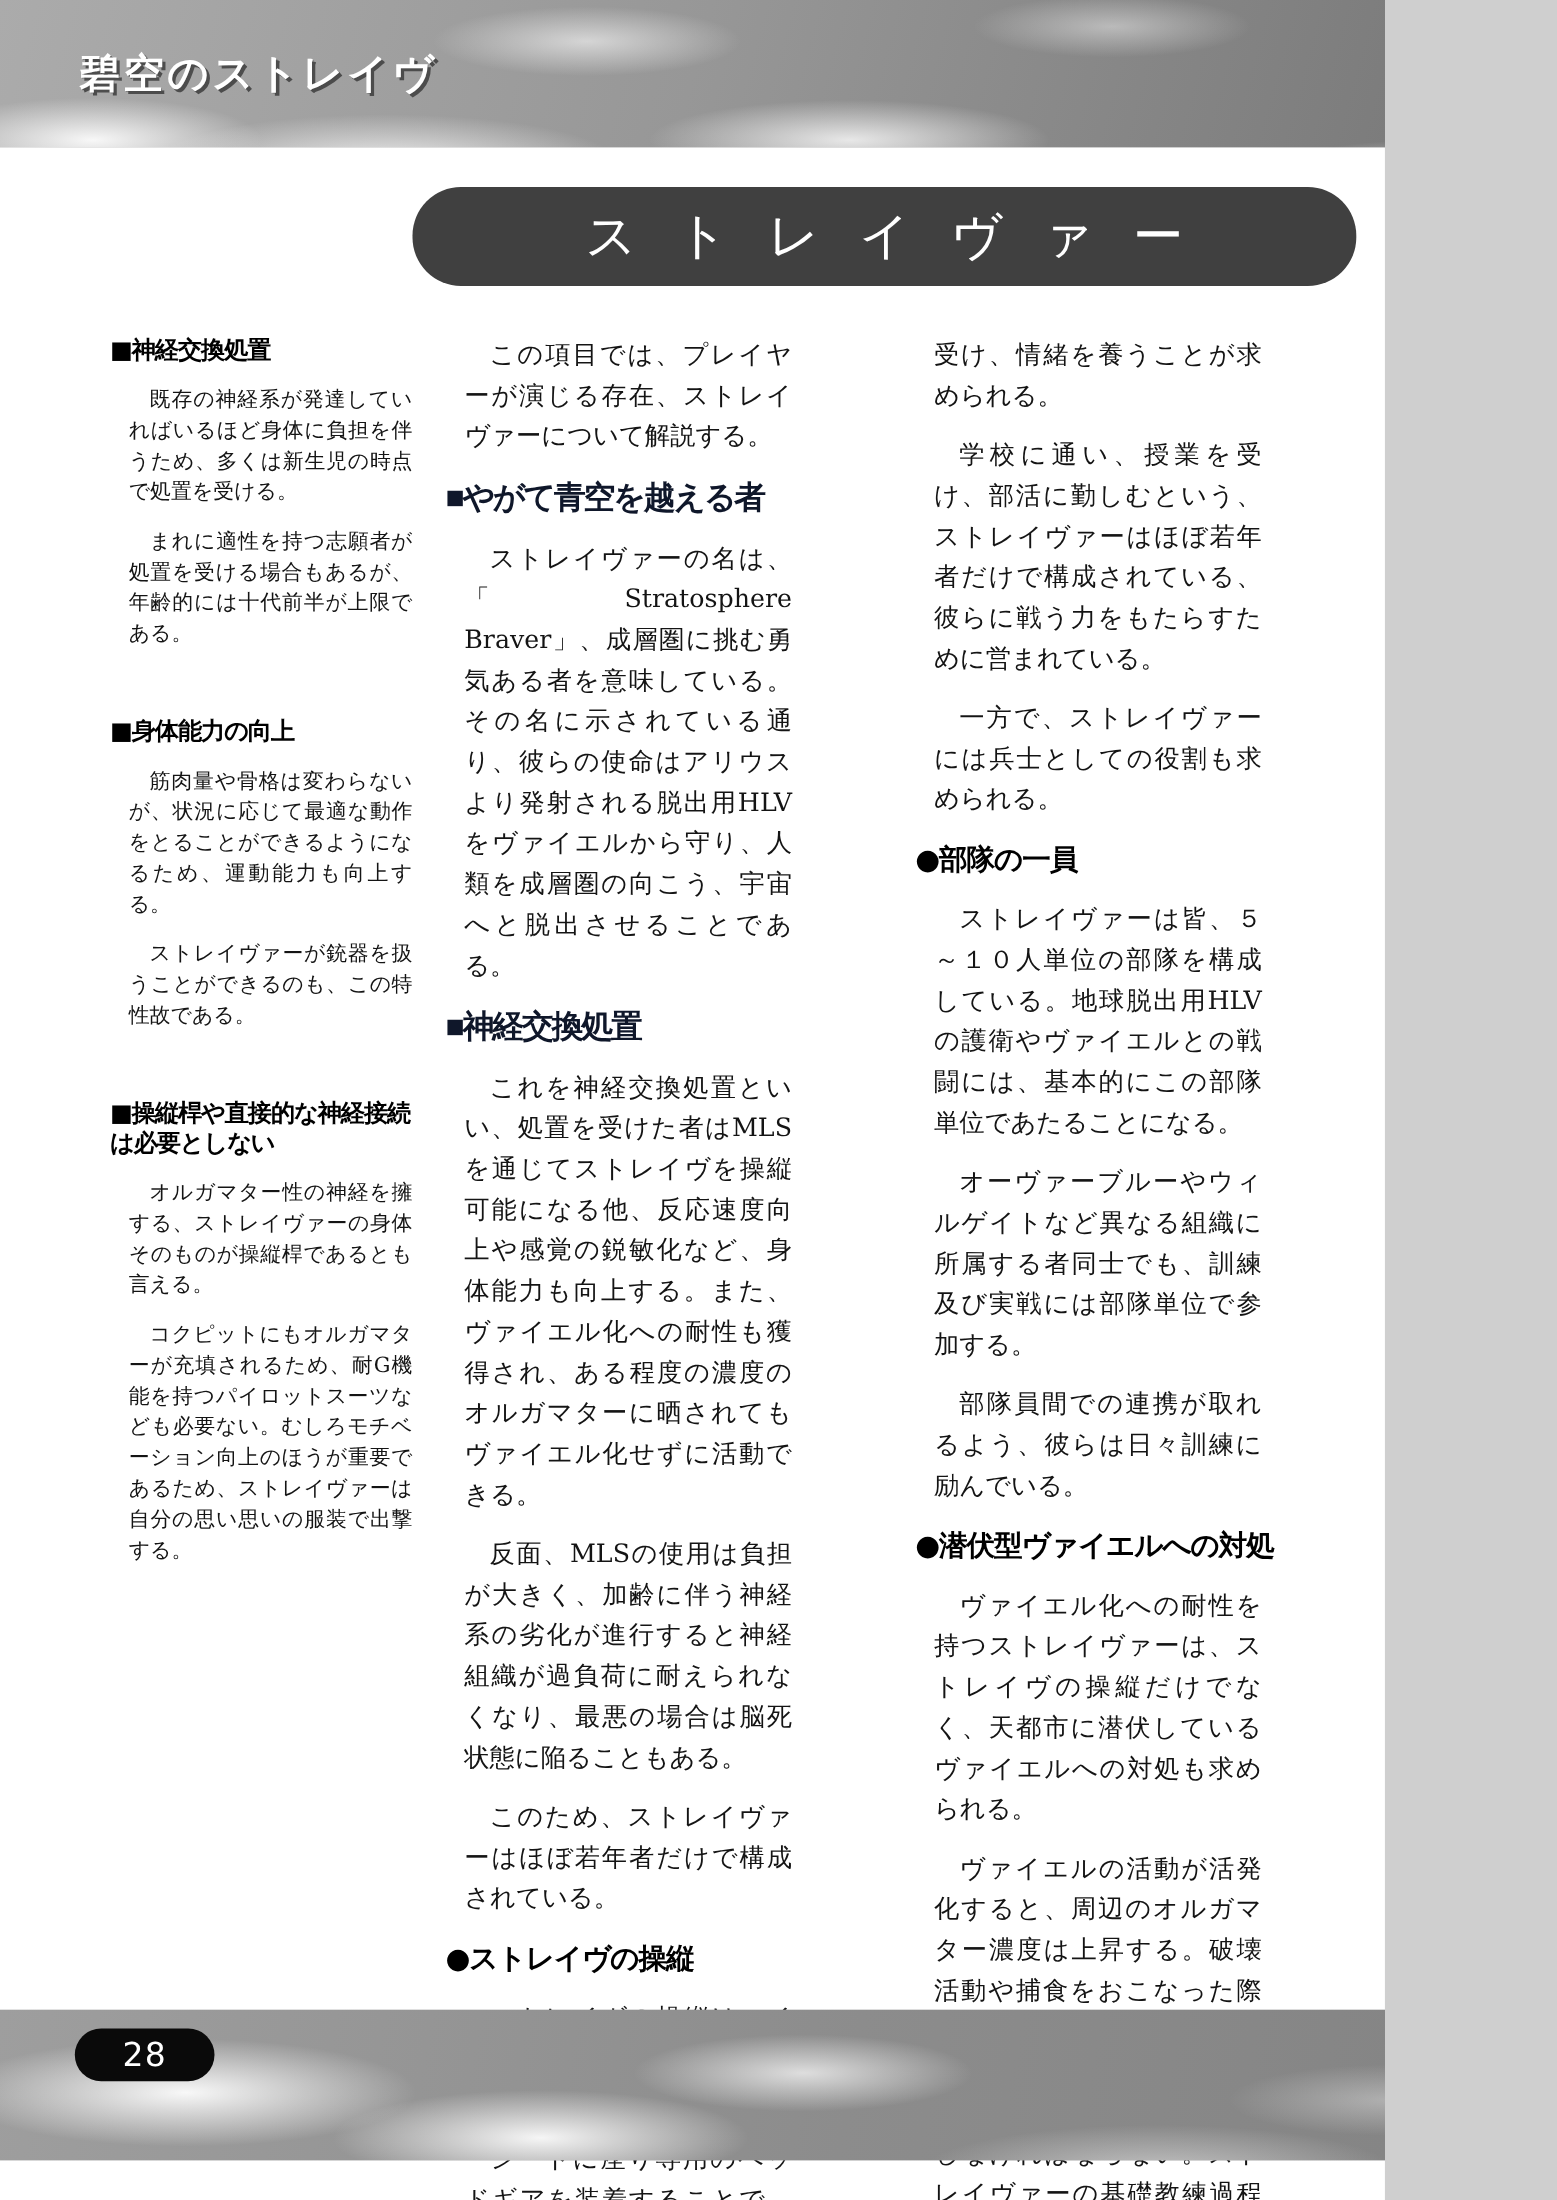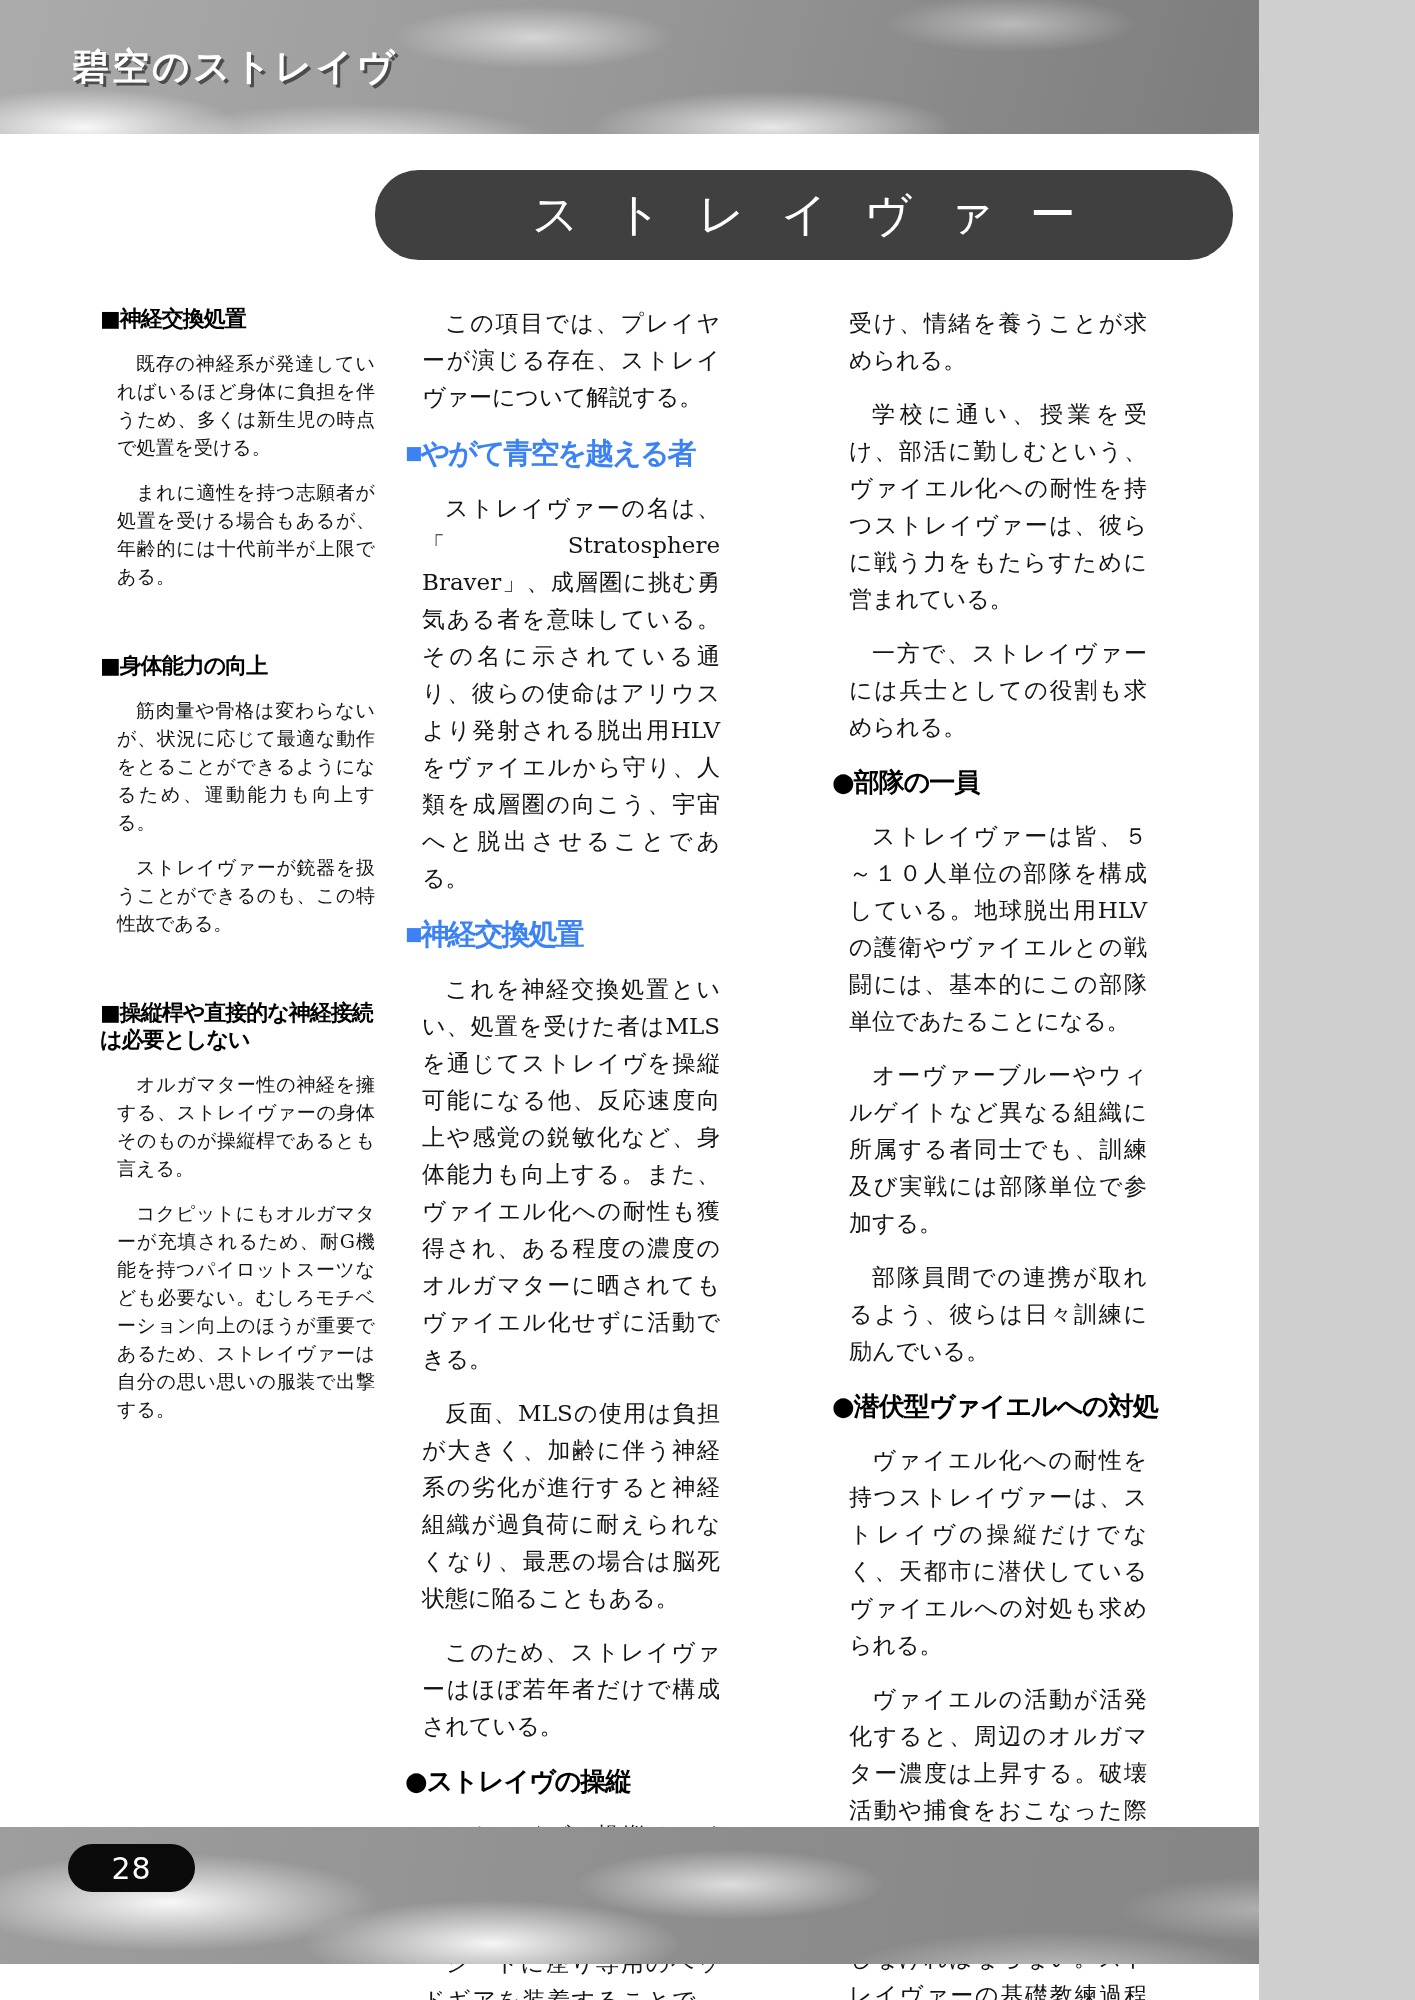--- a/index.html
+++ b/index.html
@@ -59,21 +59,21 @@
   .sec{margin-top:62px;}
   .sec:first-child{margin-top:0;}
   .h-side{
     font-family:"DejaVu Sans", sans-serif;font-weight:bold;
     font-size:22px;line-height:27px;letter-spacing:-1px;
     margin:0 0 3px 0;text-align:left;color:#000;
   }
   .h-big{
     font-family:Liberation Serif, serif;font-weight:bold;
     font-size:29px;line-height:40px;letter-spacing:-2px;
-    margin:3px 0 2px 0;text-align:left;color:#3b82f6;
+    margin:3px 0 2px 0;text-align:left;color:#0f172a;
   }
   .h-dot{
     font-family:"DejaVu Sans", sans-serif;font-weight:bold;
     font-size:26px;line-height:38px;letter-spacing:-1px;
     margin:15px 0 1px 0;text-align:left;color:#000;
   }
   
   .page-pill{
     position:absolute;left:68px;top:1844px;width:127px;height:48px;
     background:#0a0a0a;border-radius:24px;
@@ -123,21 +123,21 @@
     <p class="ind">反面、MLSの使用は負担が大きく、加齢に伴う神経系の劣化が進行すると神経組織が過負荷に耐えられなくなり、最悪の場合は脳死状態に陥ることもある。</p>
     <p class="ind">このため、ストレイヴァーはほぼ若年者だけで構成されている。</p>
     <div class="h-dot">●ストレイヴの操縦</div>
     <p class="ind">ストレイヴの操縦は、イドフレームの胸部に設置されたコクピットから行う。</p>
     <p class="ind">シートに座り専用のヘッドギアを装着することで、脳からの信号をオルガマター性の神経組織が増幅し、機体のL機関へ送信する。L機関は送信された情報を元に周辺のオルガマターを変性させ、装甲や武装を形作り、機体を稼働させる。この一連の操作系がMLSである。</p>
 
   </div>
 
   <div class="col col-right">
     <p>受け、情緒を養うことが求められる。</p>
-    <p class="ind">学校に通い、授業を受け、部活に勤しむという、ヴァイエル化への耐性を持つストレイヴァーは、彼らに戦う力をもたらすために営まれている。</p>
+    <p class="ind">学校に通い、授業を受け、部活に勤しむという、ストレイヴァーはほぼ若年者だけで構成されている、彼らに戦う力をもたらすために営まれている。</p>
     <p class="ind">一方で、ストレイヴァーには兵士としての役割も求められる。</p>
     <div class="h-dot">●部隊の一員</div>
     <p class="ind">ストレイヴァーは皆、５～１０人単位の部隊を構成している。地球脱出用HLVの護衛やヴァイエルとの戦闘には、基本的にこの部隊単位であたることになる。</p>
     <p class="ind">オーヴァーブルーやウィルゲイトなど異なる組織に所属する者同士でも、訓練及び実戦には部隊単位で参加する。</p>
     <p class="ind">部隊員間での連携が取れるよう、彼らは日々訓練に励んでいる。</p>
     <div class="h-dot">●潜伏型ヴァイエルへの対処</div>
     <p class="ind">ヴァイエル化への耐性を持つストレイヴァーは、ストレイヴの操縦だけでなく、天都市に潜伏しているヴァイエルへの対処も求められる。</p>
     <p class="ind">ヴァイエルの活動が活発化すると、周辺のオルガマター濃度は上昇する。破壊活動や捕食をおこなった際は特に顕著である。彼らはこれを調査し、潜伏型の特定・情報収集を行い、対処しなければならない。ストレイヴァーの基礎教練過程に銃器の使用が含まれているのはこのためである。</p>
     <p class="ind">潜伏型ヴァイエルへの対処も、基本的には一部隊単位であたる。これは部隊内での連携を高めるためと、情報収集が十分でない段階でヴァイエルに対し大人数を投入すると、相対的に犠牲者が増えてしまうためである。</p>
 

